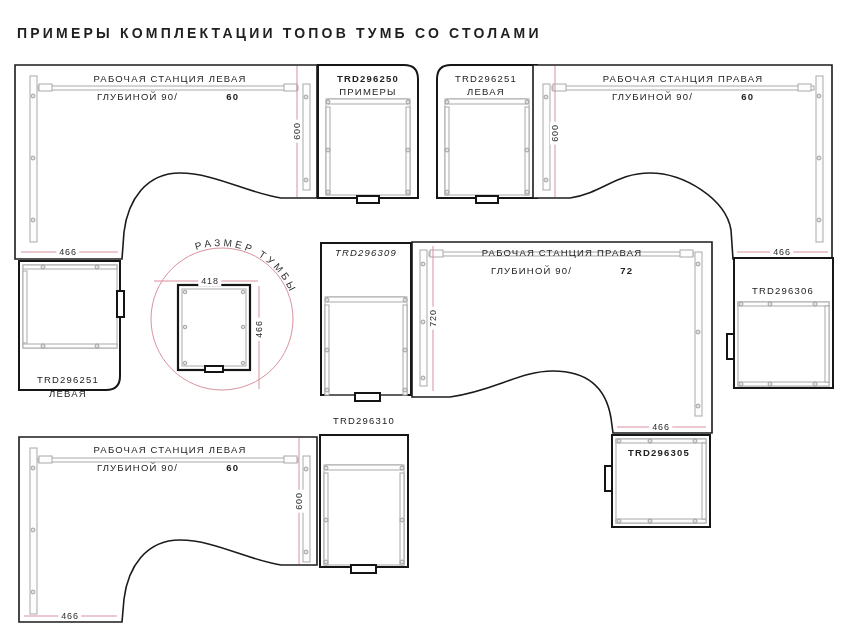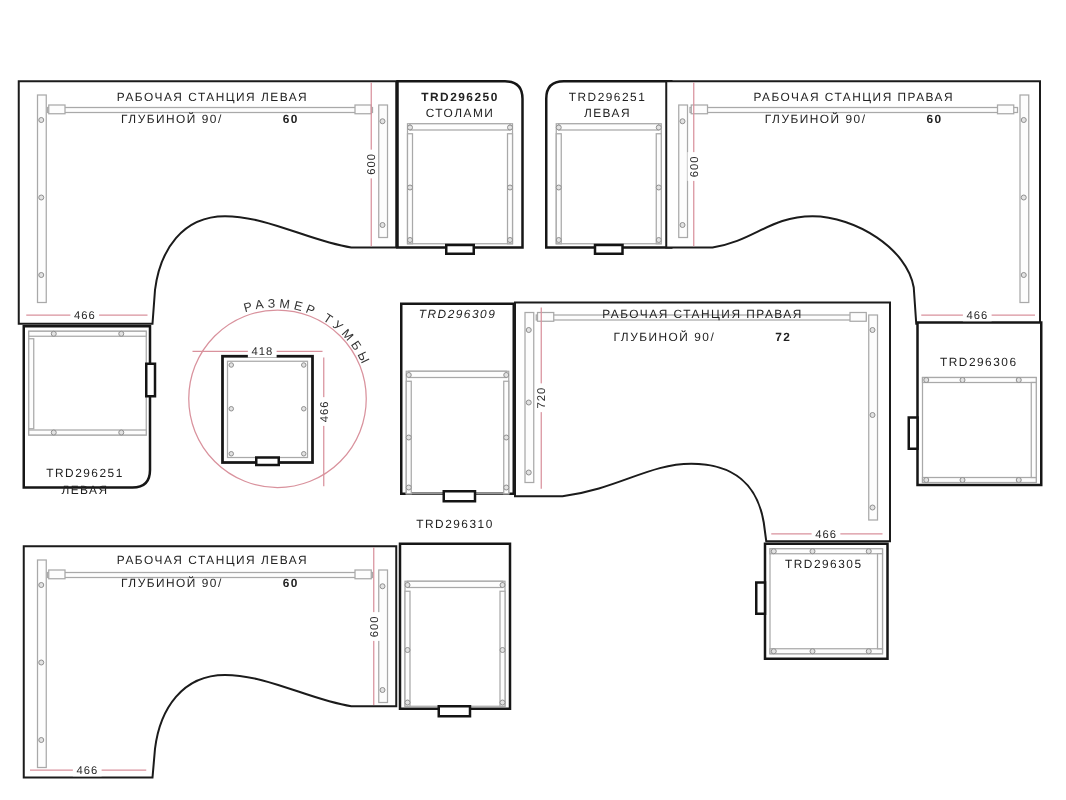--- a/index.html
+++ b/index.html
@@ -257,20 +257,21 @@
         <circle class="scr" cx="326" cy="520" r="2"></circle>
             <circle class="scr" cx="402" cy="520" r="2"></circle>
         <circle class="scr" cx="326" cy="562" r="2"></circle>
             <circle class="scr" cx="402" cy="562" r="2"></circle>
       </g>
     </g>
     <rect class="hd" x="351" y="565" width="25" height="8"></rect>
   </g>
 </svg>
 
+  <div class="title">ПРИМЕРЫ КОМПЛЕКТАЦИИ ТОПОВ ТУМБ СО СТОЛАМИ</div>
 
   <div class="lbl" style="left:170px;top:78px;">РАБОЧАЯ СТАНЦИЯ ЛЕВАЯ</div>
   <div class="lbl" style="left:168px;top:96px;"><span>ГЛУБИНОЙ 90/</span><b>60</b></div>
   <div class="dim" style="left:68px;top:252px;">466</div>
   <div class="dim rot" style="left:297px;top:131px;">600</div>
 
   <div class="lbl" style="left:683px;top:78px;">РАБОЧАЯ СТАНЦИЯ ПРАВАЯ</div>
   <div class="lbl" style="left:683px;top:96px;"><span>ГЛУБИНОЙ 90/</span><b>60</b></div>
   <div class="dim" style="left:782px;top:252px;">466</div>
   <div class="dim rot" style="left:555px;top:133px;">600</div>
@@ -279,26 +280,26 @@
   <div class="lbl" style="left:562px;top:270px;"><span>ГЛУБИНОЙ 90/</span><b>72</b></div>
   <div class="dim" style="left:661px;top:427px;">466</div>
   <div class="dim rot" style="left:433px;top:318px;">720</div>
 
   <div class="lbl" style="left:170px;top:449px;">РАБОЧАЯ СТАНЦИЯ ЛЕВАЯ</div>
   <div class="lbl" style="left:168px;top:467px;"><span>ГЛУБИНОЙ 90/</span><b>60</b></div>
   <div class="dim" style="left:70px;top:616px;">466</div>
   <div class="dim rot" style="left:299px;top:501px;">600</div>
 
   <div class="lbl" style="left:368px;top:78px;font-weight:bold;">TRD296250</div>
-  <div class="lbl" style="left:368px;top:91px;">СТОЛАМИ</div>
+  <div class="lbl" style="left:368px;top:91px;">ПРИМЕРЫ</div>
   <div class="lbl" style="left:486px;top:78px;">TRD296251</div>
   <div class="lbl" style="left:486px;top:91px;">ЛЕВАЯ</div>
   <div class="lbl" style="left:68px;top:379px;">TRD296251</div>
   <div class="lbl" style="left:68px;top:393px;">ЛЕВАЯ</div>
   <div class="lbl" style="left:366px;top:252px;font-style:italic;">TRD296309</div>
   <div class="lbl" style="left:783px;top:290px;">TRD296306</div>
-  <div class="lbl" style="left:659px;top:452px;">TRD296305</div>
+  <div class="lbl" style="left:659px;top:452px;font-weight:bold;">TRD296305</div>
   <div class="lbl" style="left:364px;top:420px;">TRD296310</div>
 
   <div class="dim" style="left:210px;top:281px;">418</div>
   <div class="dim rot" style="left:259px;top:329px;">466</div>
 
 </div>
 
 </body></html>

